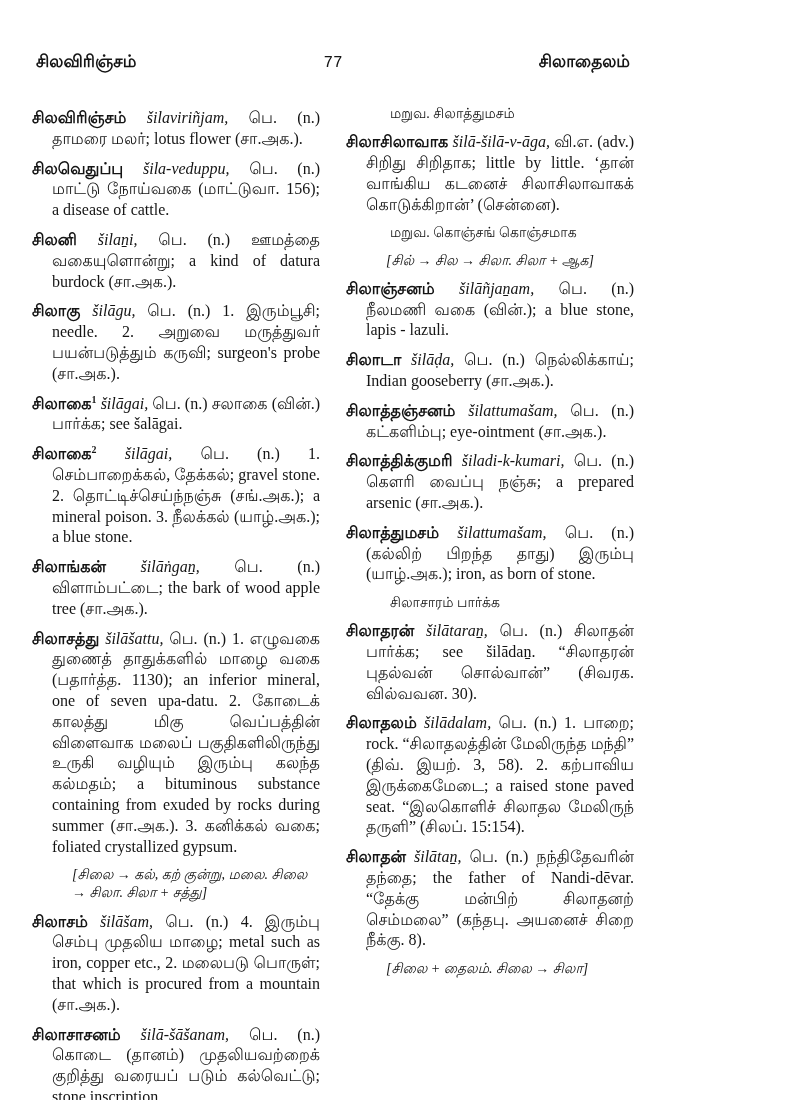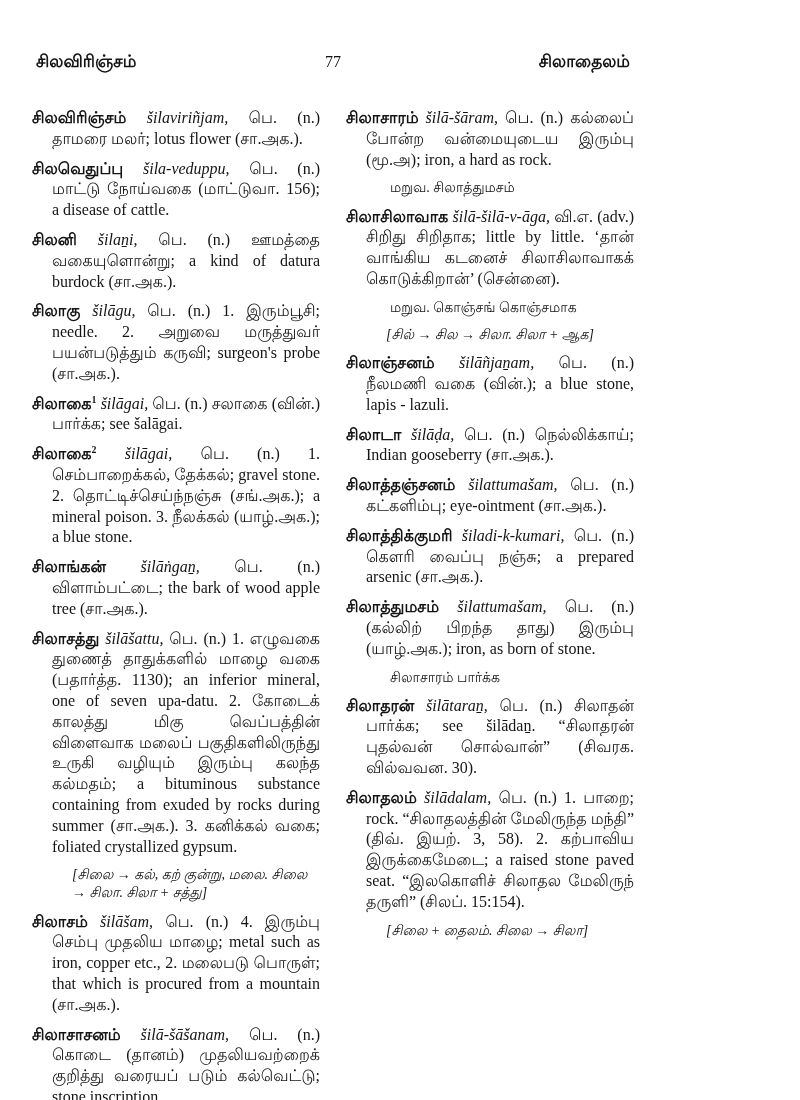--- a/index.html
+++ b/index.html
@@ -21,21 +21,21 @@
     padding: 52px 30px 20px 32px;
   }
   .running-header {
     display: flex;
     align-items: baseline;
     font-size: 17px;
     font-weight: bold;
     padding: 0 4px;
   }
   .running-header .head-left  { flex: 1; text-align: left; }
-  .running-header .head-page  { flex: 0 0 auto; text-align: center; font-weight: normal; font-size: 16px; }
+  .running-header .head-page  { flex: 0 0 auto; text-align: center; font-weight: normal; font-size: 16px; font-family: Liberation Mono, monospace; }
   .running-header .head-right { flex: 1; text-align: right; }
   .columns {
     display: flex;
     gap: 26px;
     margin-top: 26px;
   }
   .column {
     flex: 1;
     min-width: 0;
   }
@@ -90,30 +90,30 @@
         <p class="entry"><span class="headword">சிலாகை</span><sup class="hw-sup">1</sup> <span class="translit">šilāgai,</span> <span class="entry-body">பெ. (n.) சலாகை (வின்.) பார்க்க; see šalāgai.</span></p>
         <p class="entry"><span class="headword">சிலாகை</span><sup class="hw-sup">2</sup> <span class="translit">šilāgai,</span> <span class="entry-body">பெ. (n.) 1. செம்பாறைக்கல், தேக்கல்; gravel stone. 2. தொட்டிச்செய்ந்நஞ்சு (சங்.அக.); a mineral poison. 3. நீலக்கல் (யாழ்.அக.); a blue stone.</span></p>
         <p class="entry"><span class="headword">சிலாங்கன்</span> <span class="translit">šilāṅgaṉ,</span> <span class="entry-body">பெ. (n.) விளாம்பட்டை; the bark of wood apple tree (சா.அக.).</span></p>
         <p class="entry"><span class="headword">சிலாசத்து</span> <span class="translit">šilāšattu,</span> <span class="entry-body">பெ. (n.) 1. எழுவகை துணைத் தாதுக்களில் மாழை வகை (பதார்த்த. 1130); an inferior mineral, one of seven upa-datu. 2. கோடைக் காலத்து மிகு வெப்பத்தின் விளைவாக மலைப் பகுதிகளிலிருந்து உருகி வழியும் இரும்பு கலந்த கல்மதம்; a bituminous substance containing from exuded by rocks during summer (சா.அக.). 3. கனிக்கல் வகை; foliated crystallized gypsum.</span></p>
         <p class="note etym">[சிலை → கல், கற் குன்று, மலை. சிலை → சிலா. சிலா + சத்து]</p>
         <p class="entry"><span class="headword">சிலாசம்</span> <span class="translit">šilāšam,</span> <span class="entry-body">பெ. (n.) 4. இரும்பு செம்பு முதலிய மாழை; metal such as iron, copper etc., 2. மலைபடு பொருள்; that which is procured from a mountain (சா.அக.).</span></p>
         <p class="entry"><span class="headword">சிலாசாசனம்</span> <span class="translit">šilā-šāšanam,</span> <span class="entry-body">பெ. (n.) கொடை (தானம்) முதலியவற்றைக் குறித்து வரையப் படும் கல்வெட்டு; stone inscription.</span></p>
         <p class="entry"><span class="headword">சிலாசாதனம்</span> <span class="translit">šilā-šātaṉam,</span> <span class="entry-body">பெ. (n.) சிலாசாசனம் பார்க்க; see šilā-šāsaṉam.</span></p>
       </div>
     <div class="column" id="col-right">
-        <p class="entry"><span class="headword">சிலாசாரம்</span> <span class="translit">šilā-šāram,</span> <span class="entry-body">பெ. (n.) கல்லைப் போன்ற வன்மையுடைய இரும்பு (மூ.அ); iron, a hard as rock.</span></p>
         <p class="note variant">மறுவ. சிலாத்துமசம்</p>
         <p class="entry"><span class="headword">சிலாசிலாவாக</span> <span class="translit">šilā-šilā-v-āga,</span> <span class="entry-body">வி.எ. (adv.) சிறிது சிறிதாக; little by little. ‘தான் வாங்கிய கடனைச் சிலாசிலாவாகக் கொடுக்கிறான்’ (சென்னை).</span></p>
         <p class="note variant">மறுவ. கொஞ்சங் கொஞ்சமாக</p>
         <p class="note etym">[சில் → சில → சிலா. சிலா + ஆக]</p>
         <p class="entry"><span class="headword">சிலாஞ்சனம்</span> <span class="translit">šilāñjaṉam,</span> <span class="entry-body">பெ. (n.) நீலமணி வகை (வின்.); a blue stone, lapis - lazuli.</span></p>
         <p class="entry"><span class="headword">சிலாடா</span> <span class="translit">šilāḍa,</span> <span class="entry-body">பெ. (n.) நெல்லிக்காய்; Indian gooseberry (சா.அக.).</span></p>
         <p class="entry"><span class="headword">சிலாத்தஞ்சனம்</span> <span class="translit">šilattumašam,</span> <span class="entry-body">பெ. (n.) கட்களிம்பு; eye-ointment (சா.அக.).</span></p>
         <p class="entry"><span class="headword">சிலாத்திக்குமரி</span> <span class="translit">šiladi-k-kumari,</span> <span class="entry-body">பெ. (n.) கௌரி வைப்பு நஞ்சு; a prepared arsenic (சா.அக.).</span></p>
         <p class="entry"><span class="headword">சிலாத்துமசம்</span> <span class="translit">šilattumašam,</span> <span class="entry-body">பெ. (n.) (கல்லிற் பிறந்த தாது) இரும்பு (யாழ்.அக.); iron, as born of stone.</span></p>
         <p class="note variant">சிலாசாரம் பார்க்க</p>
         <p class="entry"><span class="headword">சிலாதரன்</span> <span class="translit">šilātaraṉ,</span> <span class="entry-body">பெ. (n.) சிலாதன் பார்க்க; see šilādaṉ. “சிலாதரன் புதல்வன் சொல்வான்” (சிவரக. வில்வவன. 30).</span></p>
         <p class="entry"><span class="headword">சிலாதலம்</span> <span class="translit">šilādalam,</span> <span class="entry-body">பெ. (n.) 1. பாறை; rock. “சிலாதலத்தின் மேலிருந்த மந்தி” (திவ். இயற். 3, 58). 2. கற்பாவிய இருக்கைமேடை; a raised stone paved seat. “இலகொளிச் சிலாதல மேலிருந் தருளி” (சிலப். 15:154).</span></p>
+        <p class="entry"><span class="headword">சிலாதன்</span> <span class="translit">šilātaṉ,</span> <span class="entry-body">பெ. (n.) நந்திதேவரின் தந்தை; the father of Nandi-dēvar. “தேக்கு மன்பிற் சிலாதனற் செம்மலை” (கந்தபு. அயனைச் சிறை நீக்கு. 8).</span></p>
         <p class="note etym">[சிலை + தைலம். சிலை → சிலா]</p>
       </div>
   </div>
 
 </div>
 
 </body></html>

